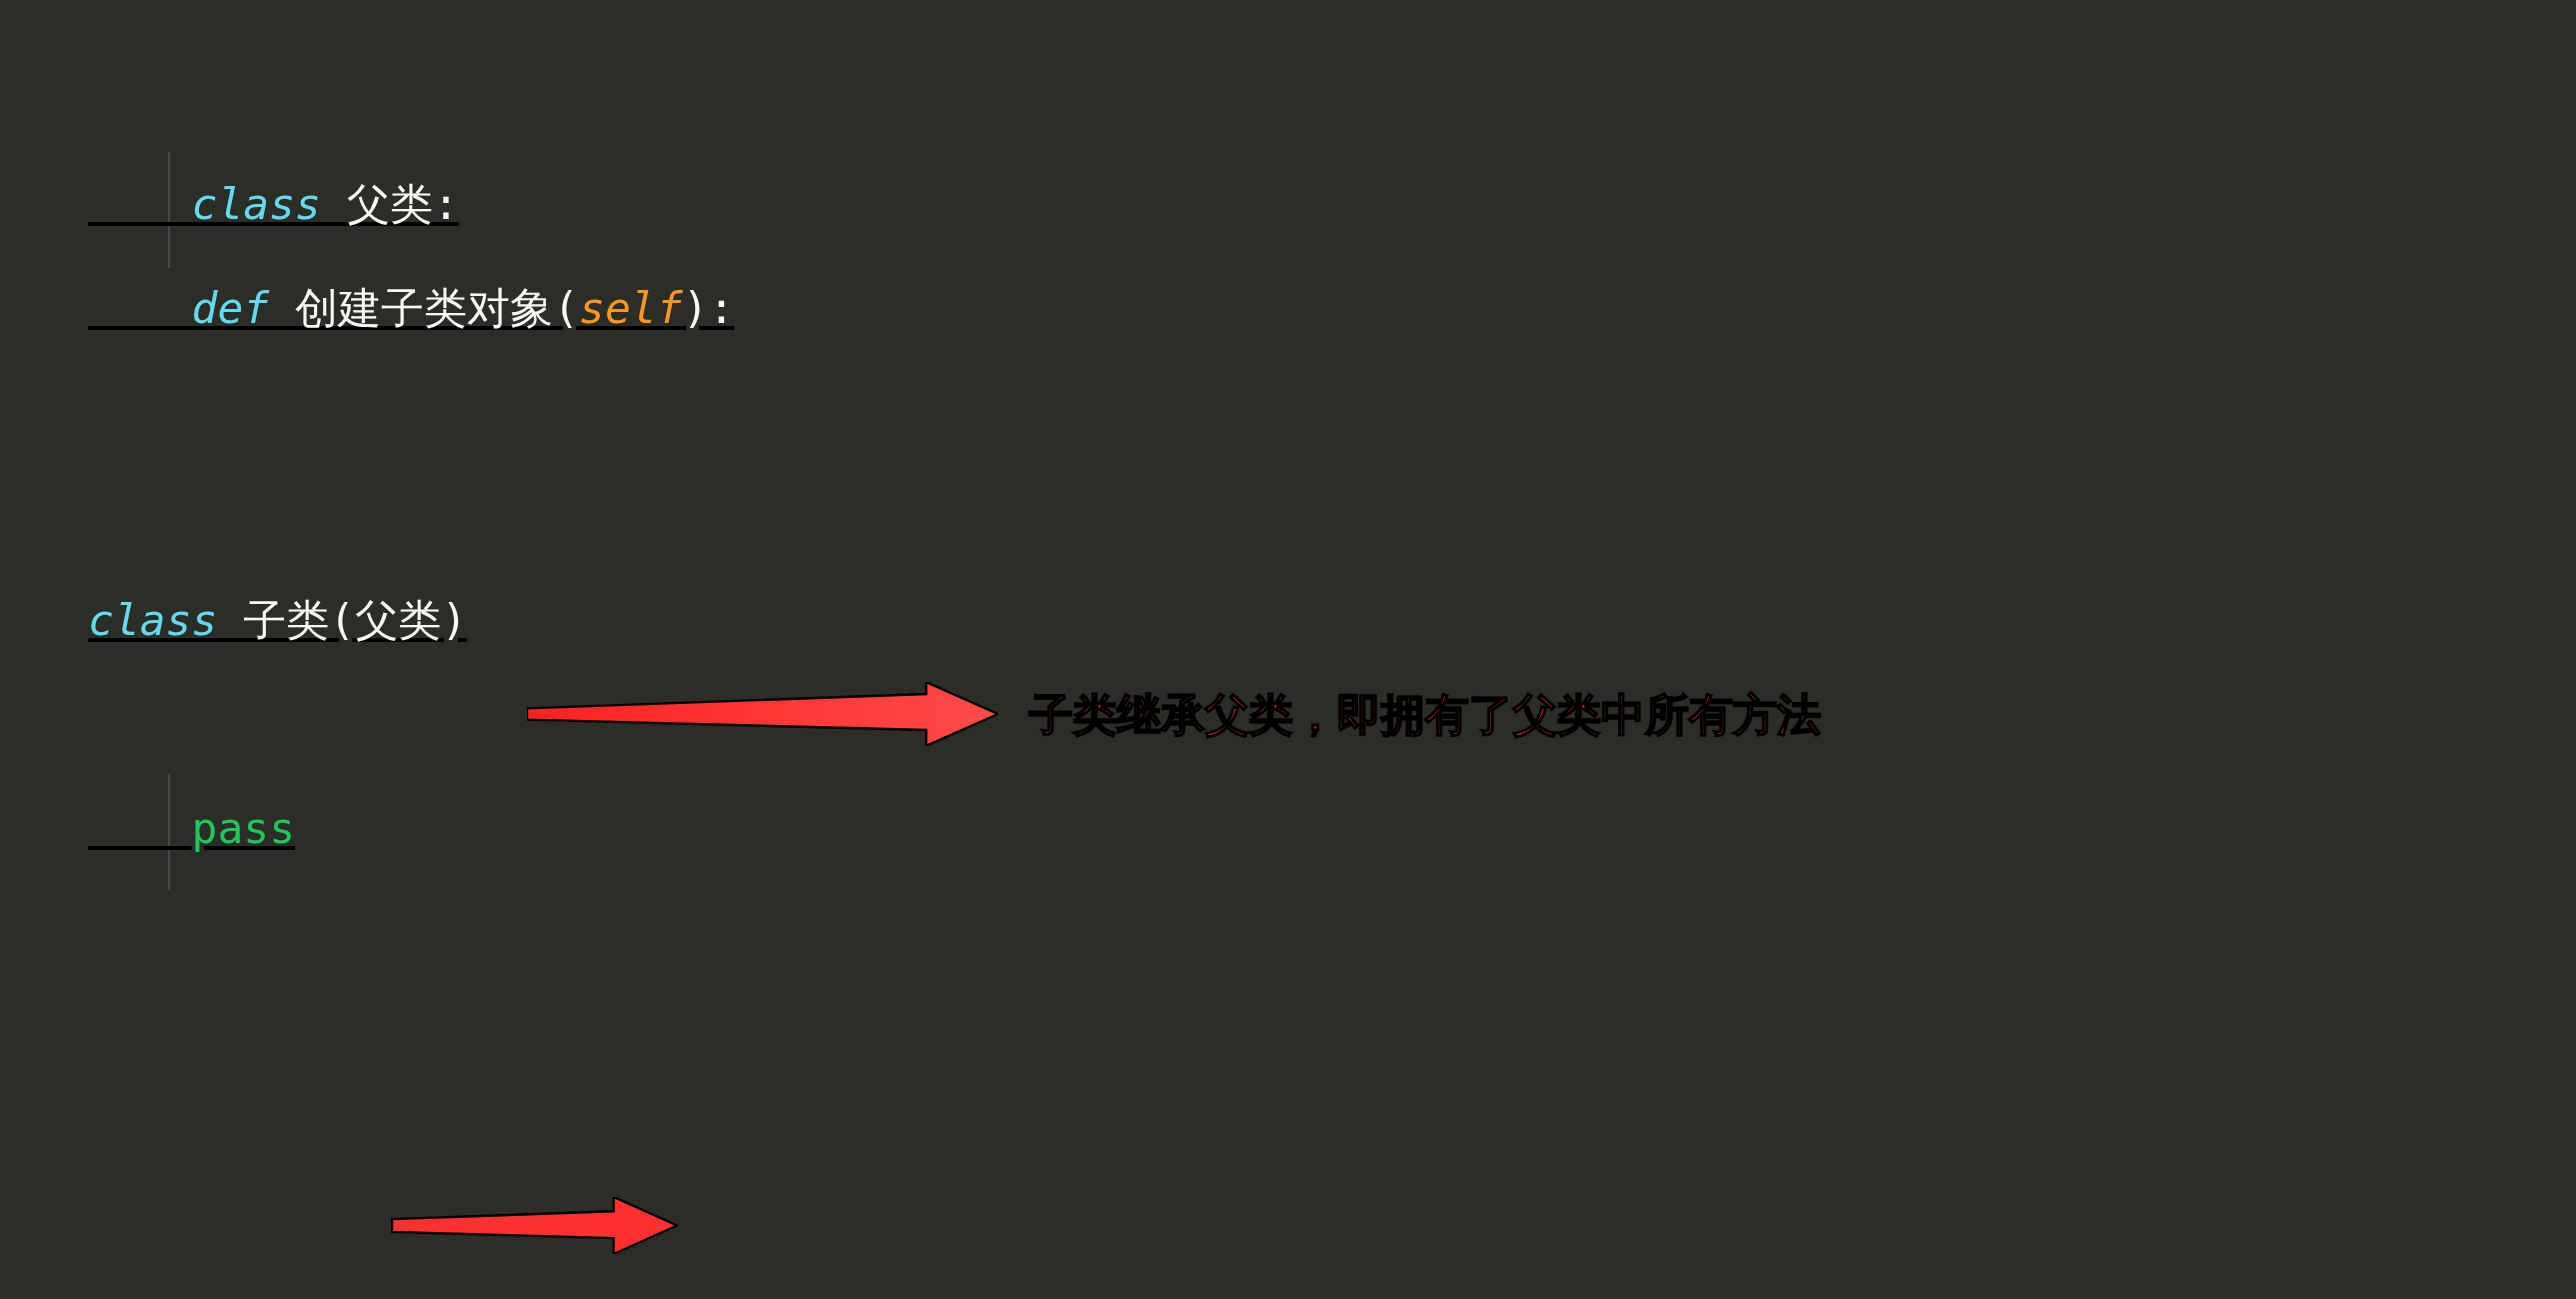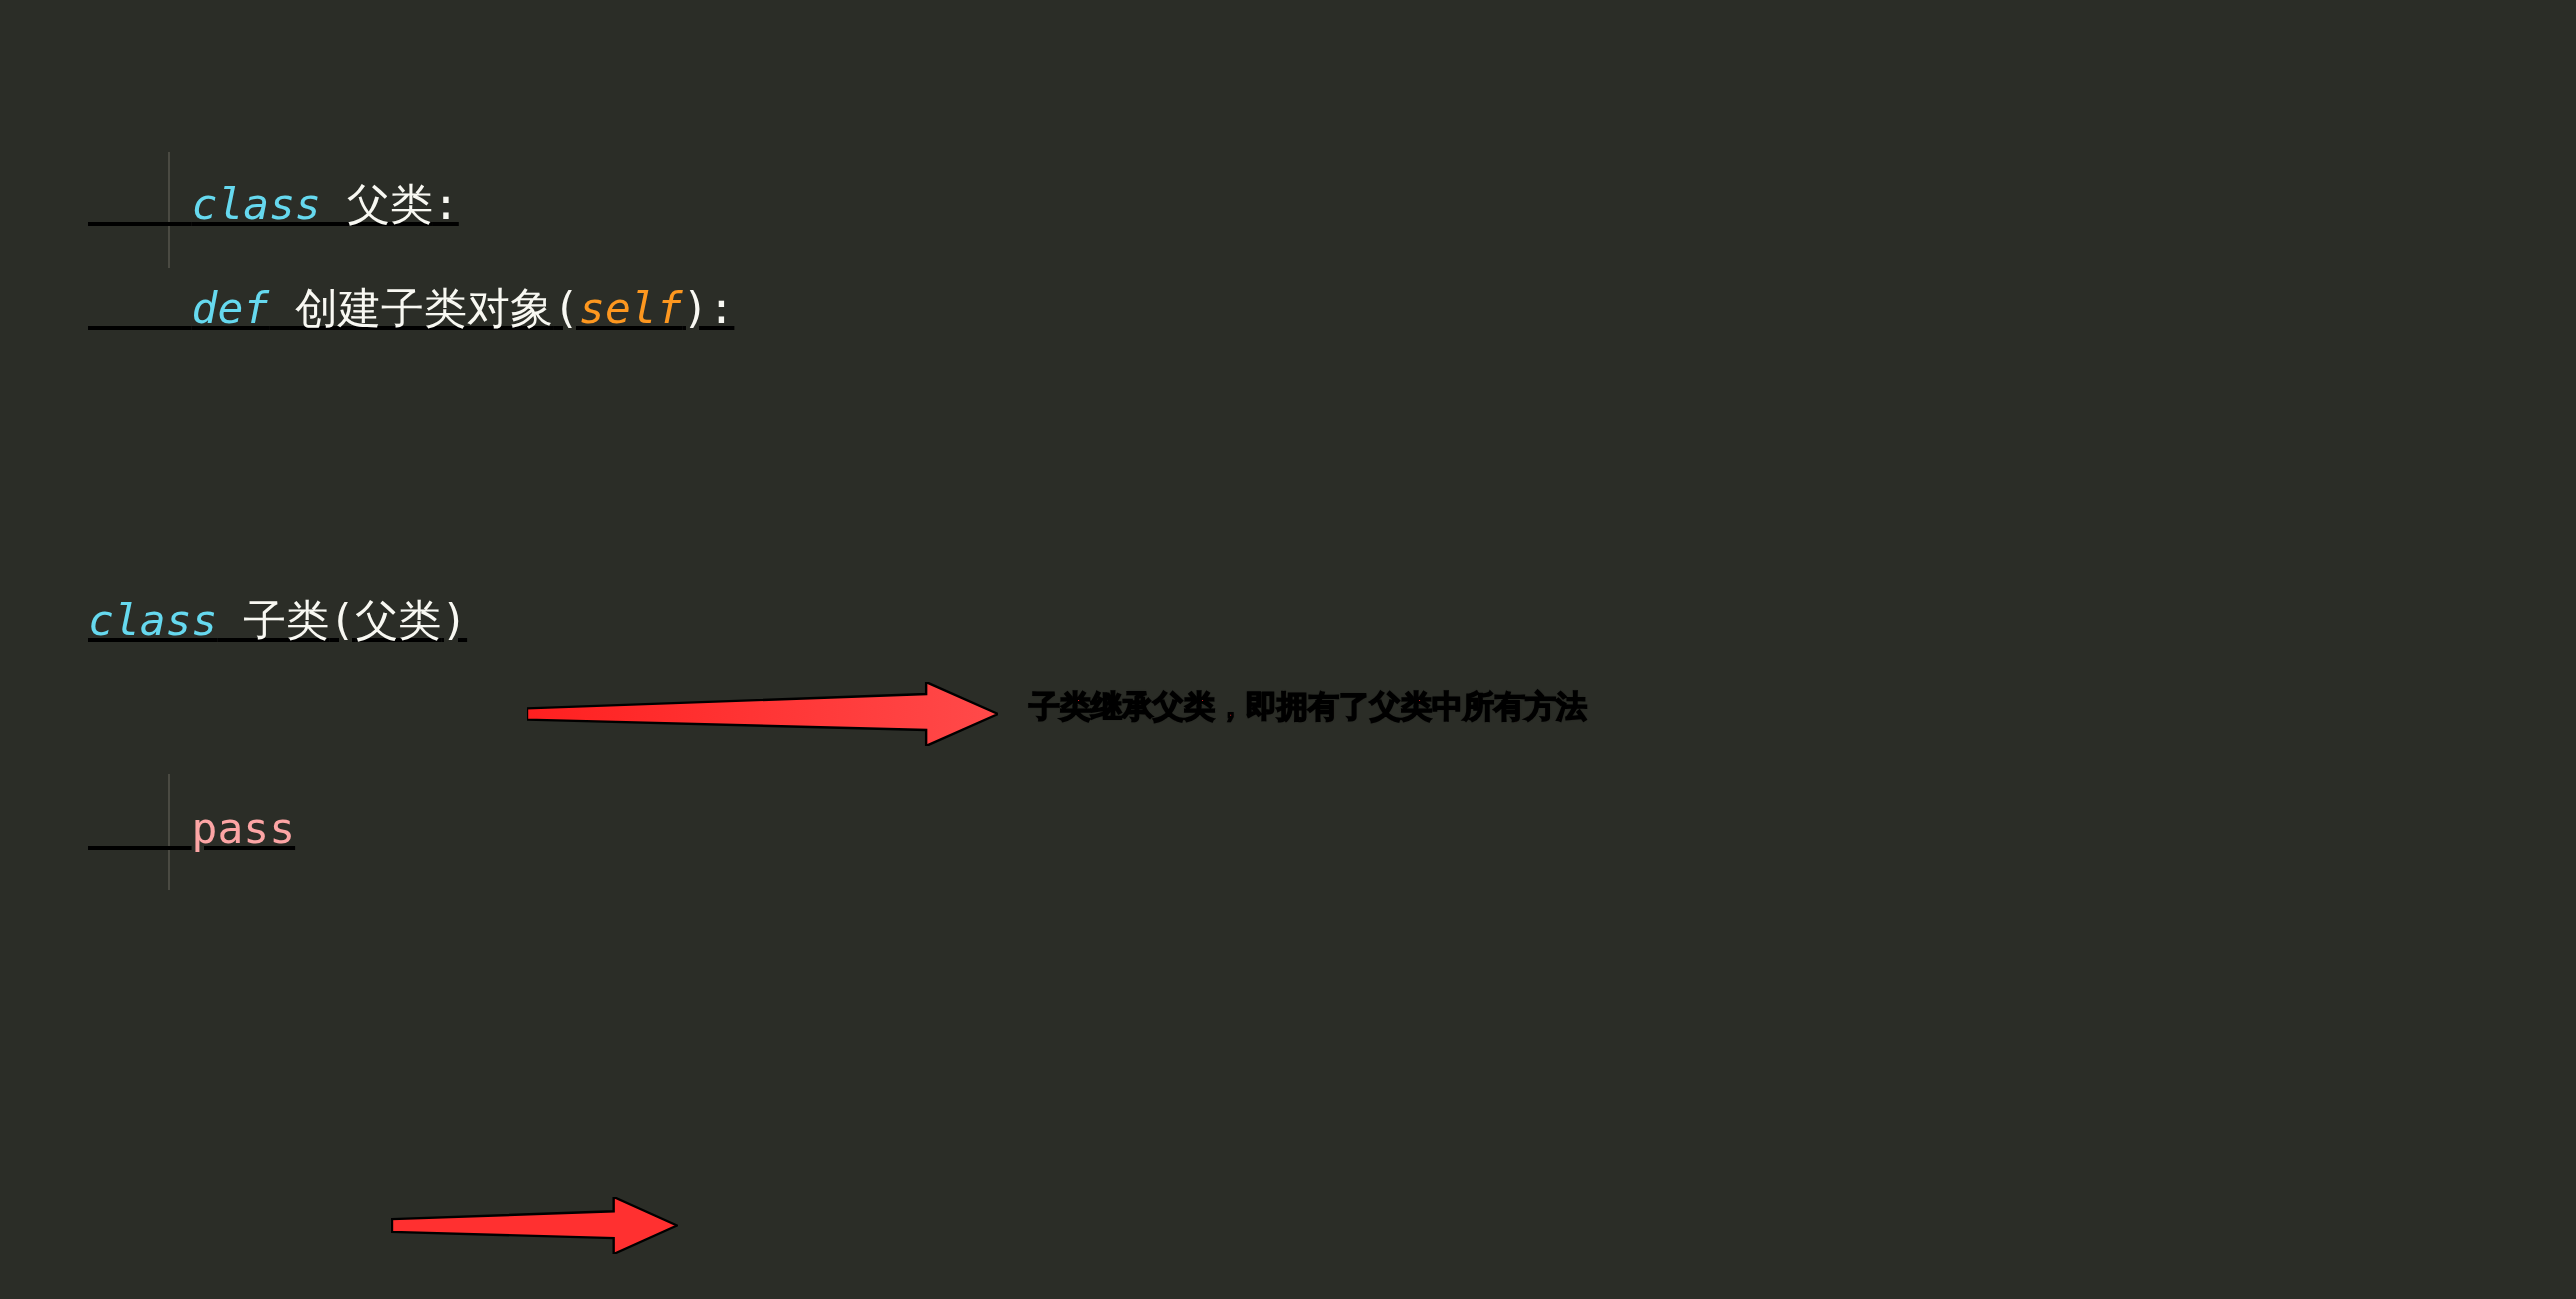--- a/index.html
+++ b/index.html
@@ -21,32 +21,32 @@
     text-decoration: underline;
   }
   .line {
     position: relative;
     height: 104px;
     line-height: 104px;
     white-space: pre;
   }
   .kw-class { color: #66d9ef; font-style: italic; }
   .kw-def   { color: #66d9ef; font-style: italic; }
-  .kw-pass  { color: #fca5a5; }
+  .kw-pass  { color: #22c55e; }
   .ident    { color: #f8f8f2; }
   .punct    { color: #f8f8f2; }
   .param    { color: #fd971f; font-style: italic; margin-top: 45px; }
   .comment  { color: #75715e; }
 
   .annotation {
     position: absolute;
     color: #ff2e2e;
     font-weight: 900;
     font-family: "Hiragino Sans GB", "Microsoft YaHei", sans-serif;
-    font-size: 31px;
+    font-size: 44px;
     -webkit-text-stroke: 1.6px #000;
     text-shadow: 0 0 1.6px #000;
     white-space: nowrap;
   }
 
   .arrow {
     position: absolute;
   }
   .arrow svg { display: block; }
 

